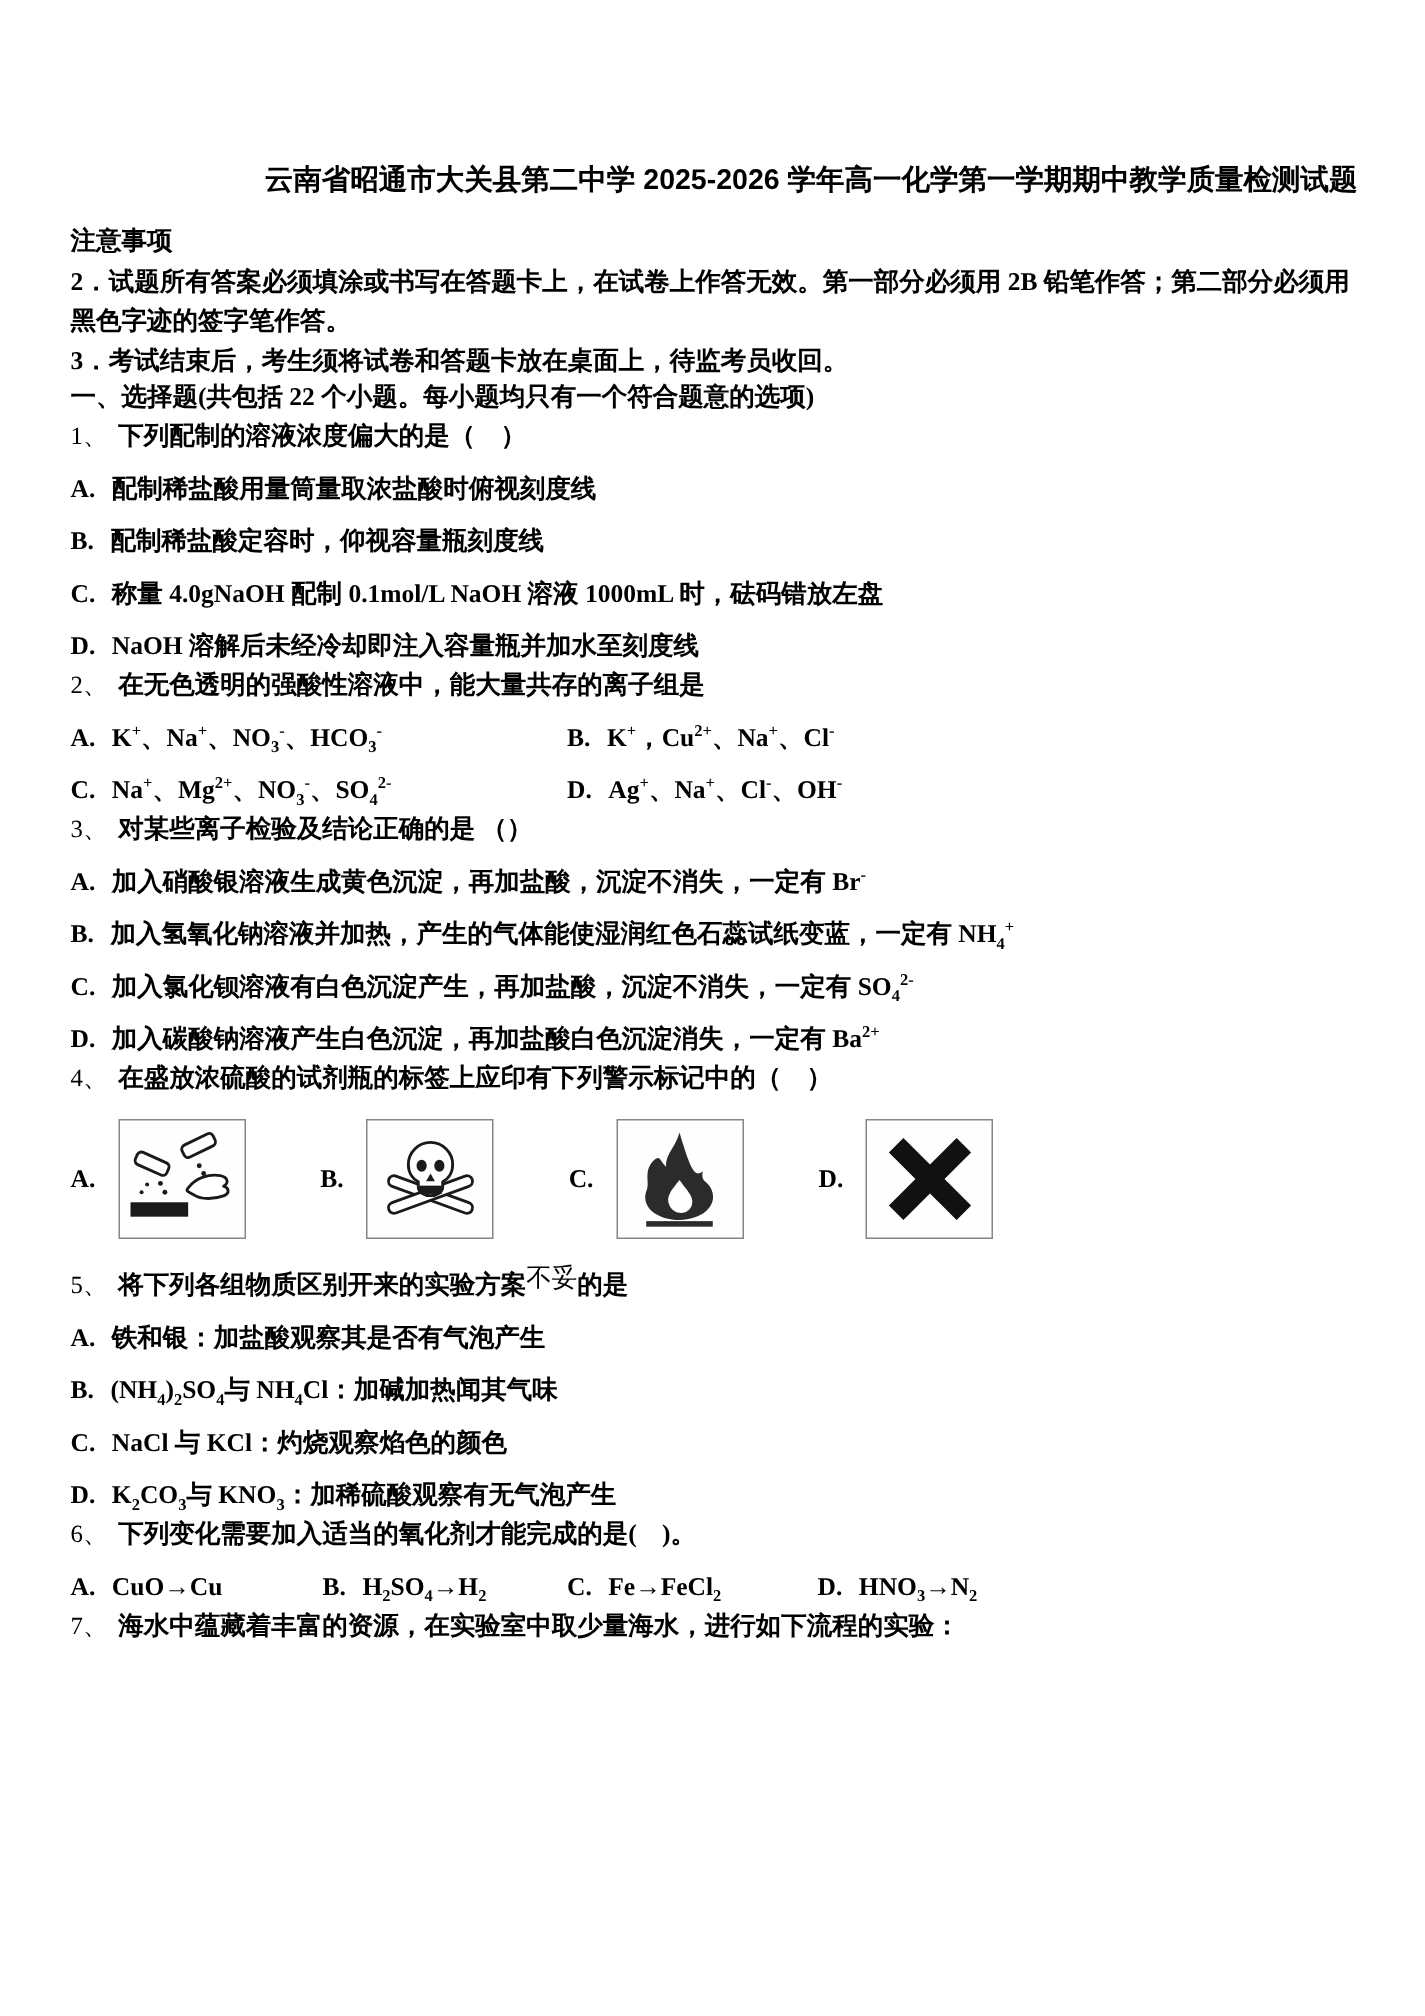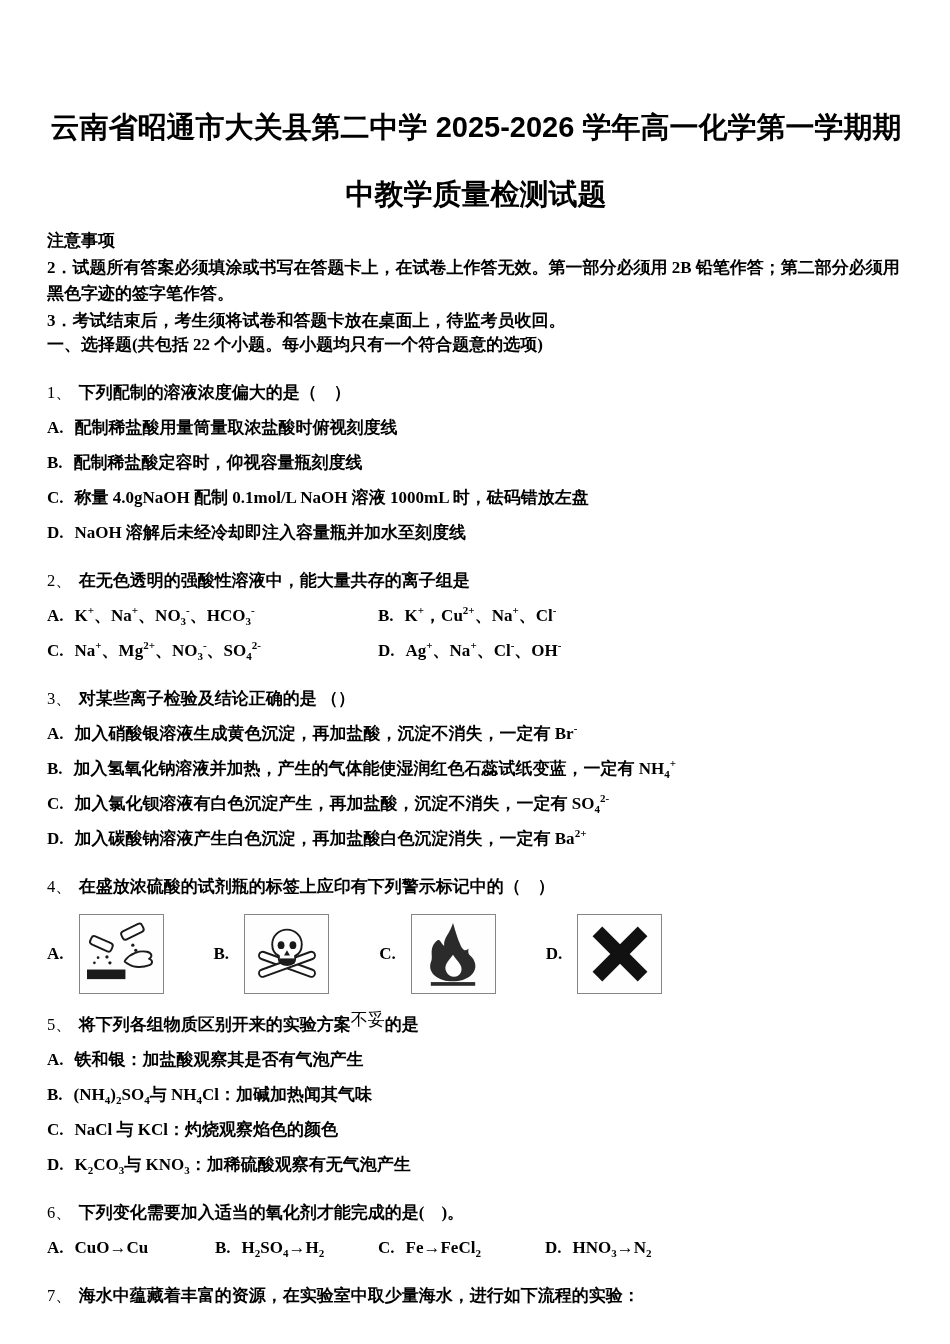--- a/index.html
+++ b/index.html
@@ -6,30 +6,30 @@
   html,body { background:#ffffff; }
   .page {
     width:950px; height:1344px; background:#ffffff; color:#000;
     font-family:"Liberation Serif","DejaVu Serif",serif;
     overflow:hidden; position:relative; margin:0 auto;
   }
   .inner { padding:94px 45px 0 47px; }
 
   .title {
     font-family:"Liberation Sans","DejaVu Sans",sans-serif;
-    font-size:29px; font-weight:900; text-align:center;
-    line-height:67px; color:#000;
+    font-size:19px; font-weight:900; text-align:right;
+    line-height:54px; color:#000;
   }
 
   .notice { font-size:17px; font-weight:700; line-height:26.5px; }
   .notice p { font-weight:700; }
 
   .section-header { font-size:17px; font-weight:700; line-height:21px; }
 
-  .stem { margin-top:27px; font-size:17px; font-weight:700; line-height:21px; }
+  .stem { margin-top:5px; font-size:17px; font-weight:700; line-height:21px; }
   .q-num { font-weight:400; font-size:16.5px; margin-right:7px; }
 
   .opt { margin-top:14px; font-size:17px; font-weight:700; line-height:21px; }
   .opt-label { margin-right:11px; }
   .opt-pair { display:grid; grid-template-columns:331px 1fr; }
   .opt-pair .opt { margin-top:14px; }
   .opt-quad { display:grid; grid-template-columns:168px 163px 167px 1fr; }
 
   sub, sup { font-size:11px; }
   sup { vertical-align:super; line-height:0; }

